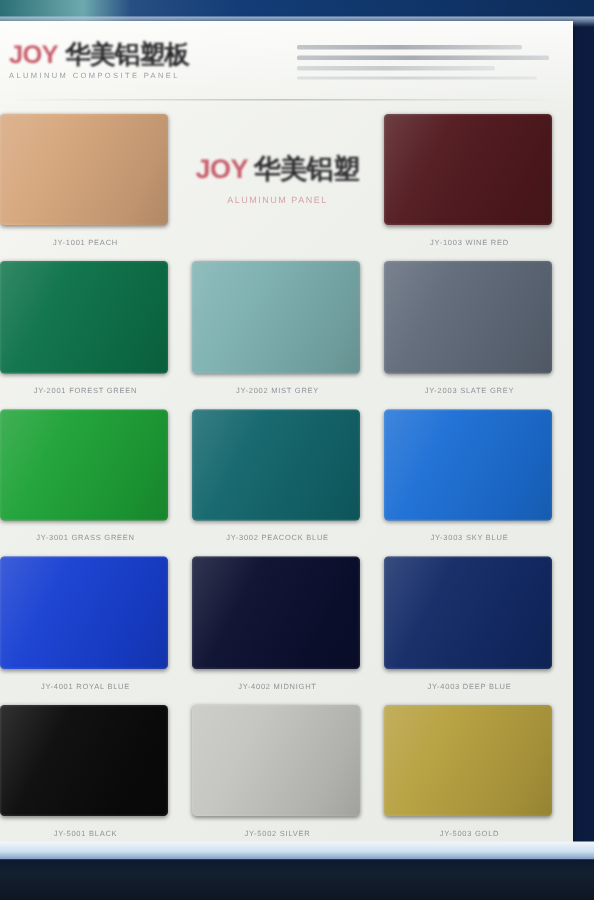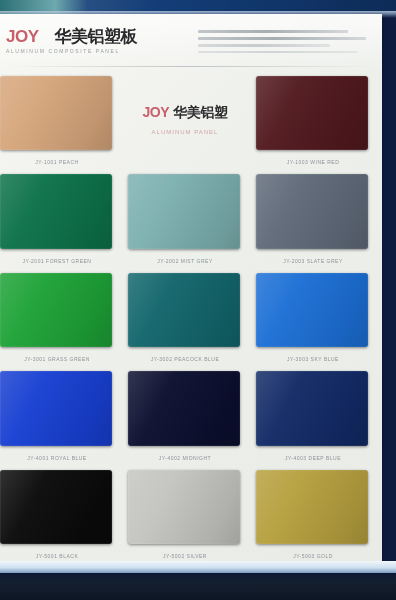--- a/index.html
+++ b/index.html
@@ -49,21 +49,21 @@
   .header{
     position:absolute;left:8px;top:12px;width:372px;height:42px;
   }
   .logo-block{position:absolute;left:4px;top:2px;}
   .logo-main{
     font-size:17px;font-weight:bold;letter-spacing:-.5px;line-height:18px;
     white-space:nowrap;
     filter:blur(.55px);
   }
   .logo-main .mark{color:#c4606c;}
-  .logo-main .word{color:#2a2a2c;margin-left:16px;}
+  .logo-main .word{color:#2a2a2c;margin-left:5px;}
   .logo-sub{
     font-size:5px;color:#9aa0a4;letter-spacing:1.6px;margin-top:2px;
     white-space:nowrap;filter:blur(.4px);
   }
   .header-lines{
     position:absolute;left:196px;top:4px;width:176px;
   }
   .hline{
     height:3px;margin-bottom:4px;border-radius:1px;
     background:linear-gradient(90deg,#b9bec3 0%, #9aa0a6 45%, #cfd3d6 100%);
@@ -103,21 +103,21 @@
     position:absolute;left:8px;right:8px;bottom:3px;
     font-size:5px;color:#8d9297;letter-spacing:.5px;
     text-align:center;white-space:nowrap;overflow:hidden;
     filter:blur(.35px);
   }
   .center-logo{
     position:absolute;left:0;right:0;top:50%;transform:translateY(-50%);
     text-align:center;
   }
   .center-logo .cl-main{
-    font-size:14px;font-weight:bold;letter-spacing:-.4px;white-space:nowrap;
+    font-size:18px;font-weight:bold;letter-spacing:-.4px;white-space:nowrap;
     filter:blur(.55px);
   }
   .center-logo .cl-mark{color:#c4606c;}
   .center-logo .cl-word{color:#2e2e30;margin-left:4px;}
   .center-logo .cl-sub{
     font-size:6px;color:#d3a3aa;letter-spacing:1px;margin-top:7px;
     filter:blur(.5px);
   }
 
   

